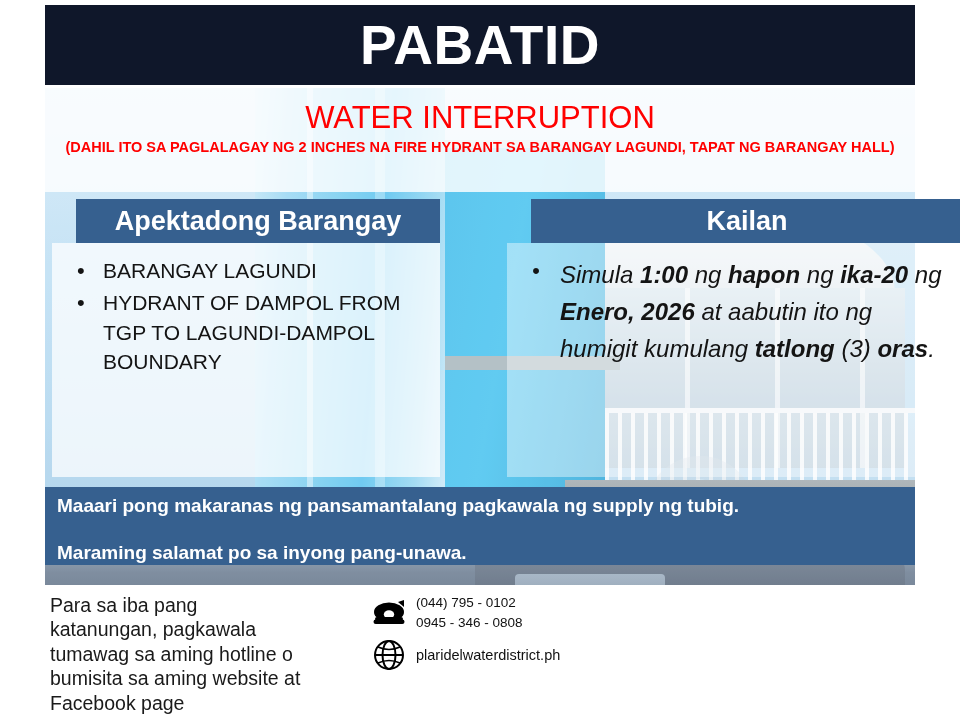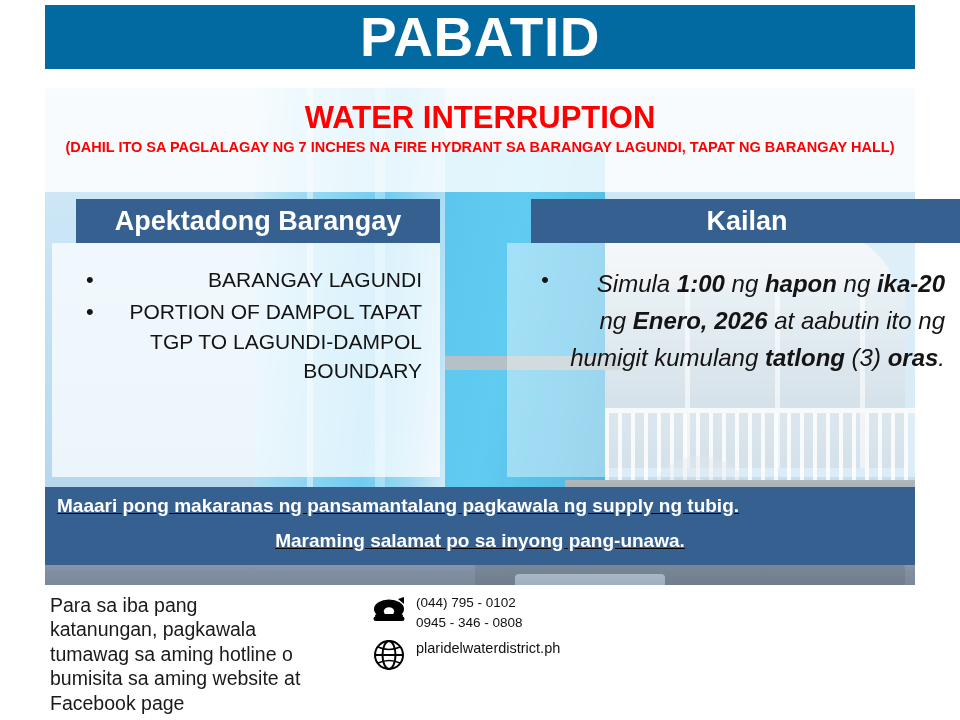--- a/index.html
+++ b/index.html
@@ -132,43 +132,43 @@
   }
   .bg-wash-top {
     position: absolute; left: 45px; top: 88px; width: 870px; height: 104px;
     background: rgba(255,255,255,0.82);
   }
 
   
   .title-banner {
     position: absolute;
     left: 45px; top: 5px;
-    width: 870px; height: 64px;
-    background: #0369a1;
+    width: 870px; height: 80px;
+    background: #0f172a;
     display: flex; align-items: center; justify-content: center;
   }
   .title-banner .title-text {
     color: #ffffff;
     font-size: 55px;
     font-weight: bold;
     letter-spacing: 0.5px;
     line-height: 1;
   }
 
   
   .subhead {
     position: absolute;
     left: 45px; top: 92px;
     width: 870px;
     text-align: center;
   }
   .subhead .sub-main {
     color: #FF0000;
     font-size: 31px;
-    font-weight: bold;
+    font-weight: normal;
     line-height: 1.15;
     margin: 8px 0 2px 0;
   }
   .subhead .sub-note {
     color: #FF0000;
     font-size: 14.5px;
     font-weight: bold;
     line-height: 1.25;
     padding: 0 16px;
   }
@@ -194,23 +194,22 @@
     background: rgba(255,255,255,0.74);
     padding: 10px 6px 14px 6px;
     min-height: 234px;
     box-sizing: border-box;
   }
   .panel.right .panel-body {
     background: rgba(255,255,255,0.42);
   }
   .bullets {
     list-style: none;
-    margin: 12px;
+    margin: 3px;
     padding: 0;
-    text-align: right;
   }
   .bullets li {
     position: relative;
     padding-left: 42px;
     color: #141414;
     font-size: 21px;
     line-height: 1.42;
     margin-bottom: 2px;
   }
   .bullets li::before {
@@ -230,30 +229,29 @@
   .panel.right .bullets li b { font-weight: bold; }
 
   
   .notice {
     position: absolute;
     left: 45px; top: 487px;
     width: 870px; height: 78px;
     background: #36608F;
     box-sizing: border-box;
     padding: 7px 12px 0 12px;
-    text-decoration: underline;
   }
   .notice p {
     margin: 0;
     color: #ffffff;
     font-size: 19px;
     font-weight: bold;
     line-height: 1.25;
   }
-  .notice p.second { margin-top: 11px; text-align: center; }
+  .notice p.second { margin-top: 23px; }
 
   
   .footer {
     position: absolute;
     left: 0; top: 585px;
     width: 960px; height: 167px;
     background: #ffffff;
   }
   .footer-blurb {
     position: absolute;
@@ -266,20 +264,21 @@
   }
   .footer-blurb .lastline { text-align: left; }
 
   .contacts {
     position: absolute;
     left: 372px; top: 8px;
     width: 235px;
   }
   .contact-row {
     display: flex;
+    align-items: center;
     margin-bottom: 6px;
   }
   .contact-row .ci {
     width: 34px; height: 34px;
     flex: 0 0 34px;
     display: flex; align-items: center; justify-content: center;
     margin-right: 10px;
   }
   .contact-row .ctext {
     font-size: 13.5px;
@@ -317,29 +316,29 @@
   </div>
   <div class="bg-wash"></div>
   <div class="bg-wash-top"></div>
 
   <div class="title-banner">
     <span class="title-text">PABATID</span>
   </div>
 
   <div class="subhead">
     <div class="sub-main">WATER INTERRUPTION</div>
-    <div class="sub-note">(DAHIL ITO SA PAGLALAGAY NG 7 INCHES NA FIRE HYDRANT SA BARANGAY LAGUNDI, TAPAT NG BARANGAY HALL)</div>
+    <div class="sub-note">(DAHIL ITO SA PAGLALAGAY NG 2 INCHES NA FIRE HYDRANT SA BARANGAY LAGUNDI, TAPAT NG BARANGAY HALL)</div>
   </div>
 
   <div class="panel left">
     <div class="panel-header">Apektadong Barangay</div>
     <div class="panel-body">
       <ul class="bullets">
         <li>BARANGAY LAGUNDI</li>
-        <li>PORTION OF DAMPOL TAPAT TGP TO LAGUNDI-DAMPOL BOUNDARY</li>
+        <li>HYDRANT OF DAMPOL FROM TGP TO LAGUNDI-DAMPOL BOUNDARY</li>
       </ul>
     </div>
   </div>
 
   <div class="panel right">
     <div class="panel-header">Kailan</div>
     <div class="panel-body">
       <ul class="bullets">
         <li id="schedule-item">Simula <b>1:00</b> ng <b>hapon</b> ng <b>ika-20</b> ng <b>Enero, 2026</b> at aabutin ito ng humigit kumulang <b>tatlong</b> (3) <b>oras</b>.</li>
       </ul>

